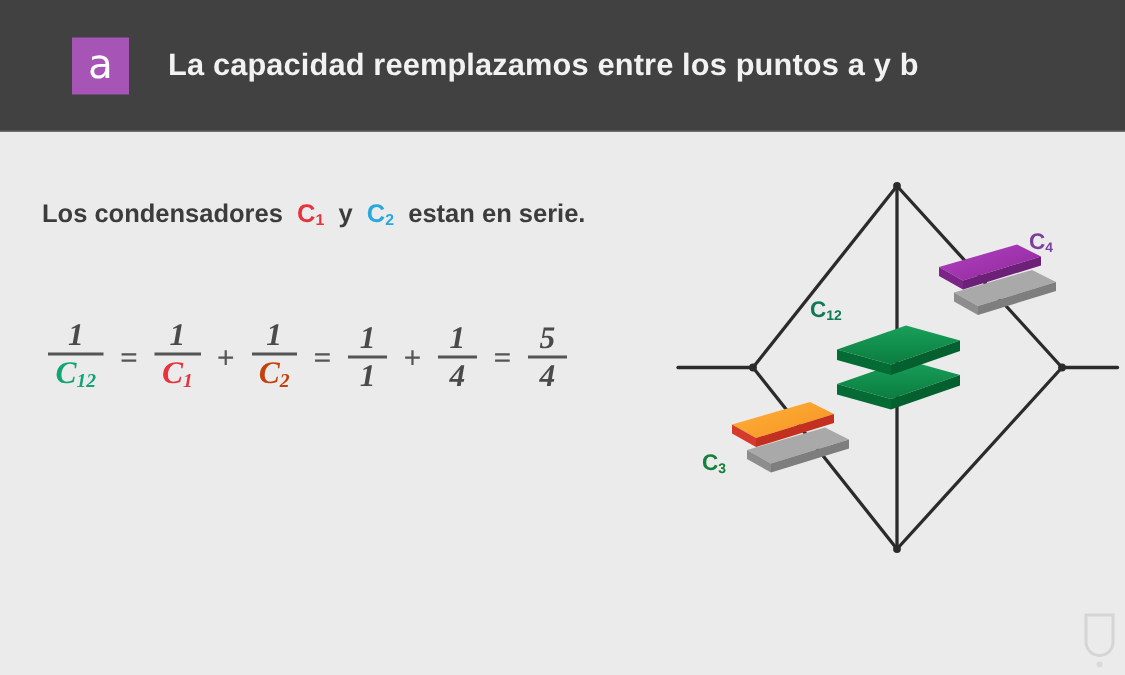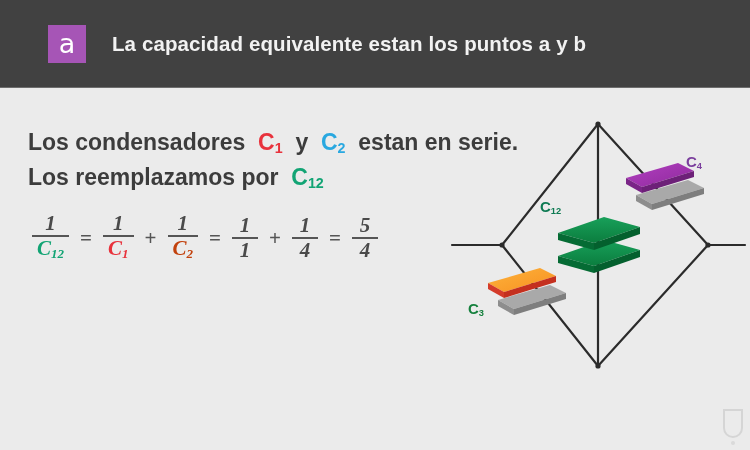--- a/index.html
+++ b/index.html
@@ -34,21 +34,21 @@
     color:#f2f2f2;
     font-size:20.5px;
     font-weight:bold;
     letter-spacing:.1px;
     white-space:nowrap;
   }
 
   
   #text-col{position:absolute;left:28px;top:128px;width:420px;}
   .sent{
-    font-size:23px;font-weight:bold;color:#3c3c3c;
+    font-size:17px;font-weight:bold;color:#3c3c3c;
     white-space:nowrap;line-height:29px;
   }
   .c-red{color:#e8323c;}
   .c-blue{color:#29a8e0;}
   .c-green{color:#12a474;}
   sub{font-size:.62em;vertical-align:-.22em;letter-spacing:0;}
 
   
   #equation{
     position:absolute;left:28px;top:212px;
@@ -96,37 +96,33 @@
 </style>
 </head>
 <body>
 
 <div id="slide">
 
   <div id="header">
     <div id="badge">
       <span>a</span>
     </div>
-    <div id="header-title">La capacidad equivalente estan los puntos a y b</div>
+    <div id="header-title">La capacidad reemplazamos entre los puntos a y b</div>
   </div>
 
   <div id="text-col">
 
     <div class="sent">
       <span>Los condensadores</span>
       &nbsp;<span class="c-red"><span>C</span><sub>1</sub></span>&nbsp;
       <span>y</span>
       &nbsp;<span class="c-blue"><span>C</span><sub>2</sub></span>&nbsp;
       <span>estan en serie.</span>
     </div>
 
-    <div class="sent">
-      <span>Los reemplazamos por</span>
-      &nbsp;<span class="c-green"><span>C</span><sub>12</sub></span>
-    </div>
   </div>
 
   <div id="equation">
 
     <div class="frac">
       <div class="num">1</div>
       <div class="bar"></div>
       <div class="den c-green"><span>C</span><sub>12</sub></div>
     </div>
 

